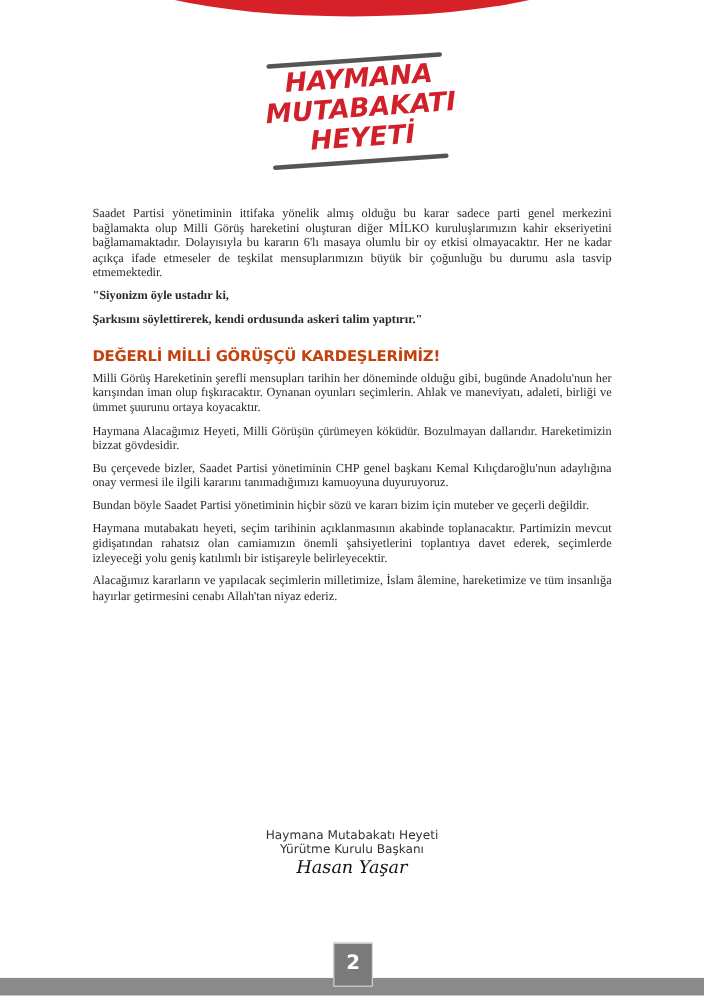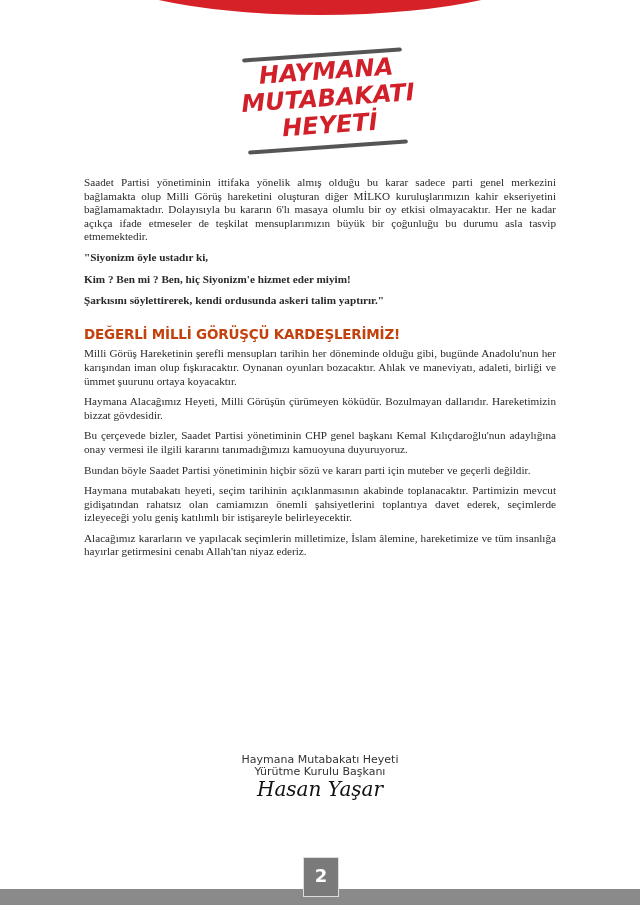--- a/index.html
+++ b/index.html
@@ -3,26 +3,26 @@
 <meta charset="utf-8">
 <style>
   html, body { margin:0; padding:0; }
   body { width:640px; height:905px; background:#ffffff; position:relative; overflow:hidden; font-family:"Liberation Serif", serif; color:#2a2a2a; }
   .top-banner { position:absolute; left:85px; top:-40px; width:470px; height:55px; background:#d62128; border-radius:0 0 50% 50% / 0 0 100% 100%; }
   .logo { position:absolute; left:238px; top:40px; width:170px; height:120px; }
   .logo .line { position:absolute; height:4px; background:#555; border-radius:2px; }
   .logo .l1 { left:4px; top:13px; width:160px; transform:rotate(-4deg); }
   .logo .l2 { left:10px; top:105px; width:160px; transform:rotate(-4deg); }
   .logo .txt { position:absolute; left:0; top:18px; width:180px; transform:rotate(-4deg); text-align:center; font-family:"DejaVu Sans", sans-serif; font-weight:bold; font-style:italic; color:#d1202a; font-size:24px; line-height:27px; letter-spacing:0px; }
-  .body { position:absolute; left:84px; top:176px; width:472px; font-size:11.2px; line-height:13.6px; text-align:justify; }
+  .body { position:absolute; left:84px; top:188px; width:472px; font-size:11.2px; line-height:13.6px; text-align:justify; }
   .body p { margin:0 0 7px 0; }
   .body p.q { font-weight:bold; margin-bottom:8px; }
   .body h2 { font-family:"DejaVu Sans", sans-serif; font-size:13.5px; font-weight:bold; margin:20px 0 6px 0; color:#c2410c; letter-spacing:-0.2px; }
   .sig { position:absolute; left:0; width:640px; top:754px; text-align:center; font-family:"DejaVu Sans", sans-serif; font-size:11px; line-height:12px; color:#333; }
-  .sig .name { font-family:"DejaVu Serif", serif; font-style:italic; font-size:20px; margin-top:5px; color:#111; }
+  .sig .name { font-family:"DejaVu Serif", serif; font-style:italic; font-size:16px; margin-top:5px; color:#111; }
   .footer-bar { position:absolute; left:0; top:889px; width:640px; height:16px; background:#8a8a8a; }
   .page-badge { position:absolute; left:303px; top:857px; width:34px; height:38px; background:#7a7a7a; border:1px solid #ddd; color:#fff; font-family:"DejaVu Sans", sans-serif; font-weight:bold; font-size:18px; text-align:center; line-height:36px; }
 </style>
 </head>
 <body>
 
 <div class="top-banner"></div>
 
 <div class="logo">
   <div class="line l1"></div>
@@ -30,27 +30,26 @@
     <div>HAYMANA</div>
     <div>MUTABAKATI</div>
     <div>HEYETİ</div>
   </div>
   <div class="line l2"></div>
 </div>
 
 <div class="body">
   <p>Saadet Partisi yönetiminin ittifaka yönelik almış olduğu bu karar sadece parti genel merkezini bağlamakta olup Milli Görüş hareketini oluşturan diğer MİLKO kuruluşlarımızın kahir ekseriyetini bağlamamaktadır. Dolayısıyla bu kararın 6'lı masaya olumlu bir oy etkisi olmayacaktır. Her ne kadar açıkça ifade etmeseler de teşkilat mensuplarımızın büyük bir çoğunluğu bu durumu asla tasvip etmemektedir.</p>
   <p class="q">"Siyonizm öyle ustadır ki,</p>
-  <p class="q">Kim ? Ben mi ? Ben, hiç Siyonizm'e hizmet eder miyim!</p>
   <p class="q">Şarkısını söylettirerek, kendi ordusunda askeri talim yaptırır."</p>
   <h2>DEĞERLİ MİLLİ GÖRÜŞÇÜ KARDEŞLERİMİZ!</h2>
-  <p>Milli Görüş Hareketinin şerefli mensupları tarihin her döneminde olduğu gibi, bugünde Anadolu'nun her karışından iman olup fışkıracaktır. Oynanan oyunları bozacaktır. Ahlak ve maneviyatı, adaleti, birliği ve ümmet şuurunu ortaya koyacaktır.</p>
+  <p>Milli Görüş Hareketinin şerefli mensupları tarihin her döneminde olduğu gibi, bugünde Anadolu'nun her karışından iman olup fışkıracaktır. Oynanan oyunları seçimlerin. Ahlak ve maneviyatı, adaleti, birliği ve ümmet şuurunu ortaya koyacaktır.</p>
   <p>Haymana Alacağımız Heyeti, Milli Görüşün çürümeyen köküdür. Bozulmayan dallarıdır. Hareketimizin bizzat gövdesidir.</p>
   <p>Bu çerçevede bizler, Saadet Partisi yönetiminin CHP genel başkanı Kemal Kılıçdaroğlu'nun adaylığına onay vermesi ile ilgili kararını tanımadığımızı kamuoyuna duyuruyoruz.</p>
-  <p>Bundan böyle Saadet Partisi yönetiminin hiçbir sözü ve kararı parti için muteber ve geçerli değildir.</p>
+  <p>Bundan böyle Saadet Partisi yönetiminin hiçbir sözü ve kararı bizim için muteber ve geçerli değildir.</p>
   <p>Haymana mutabakatı heyeti, seçim tarihinin açıklanmasının akabinde toplanacaktır. Partimizin mevcut gidişatından rahatsız olan camiamızın önemli şahsiyetlerini toplantıya davet ederek, seçimlerde izleyeceği yolu geniş katılımlı bir istişareyle belirleyecektir.</p>
   <p>Alacağımız kararların ve yapılacak seçimlerin milletimize, İslam âlemine, hareketimize ve tüm insanlığa hayırlar getirmesini cenabı Allah'tan niyaz ederiz.</p>
 </div>
 
 <div class="sig">
   <div>Haymana Mutabakatı Heyeti</div>
   <div>Yürütme Kurulu Başkanı</div>
   <div class="name">Hasan Yaşar</div>
 </div>
 

